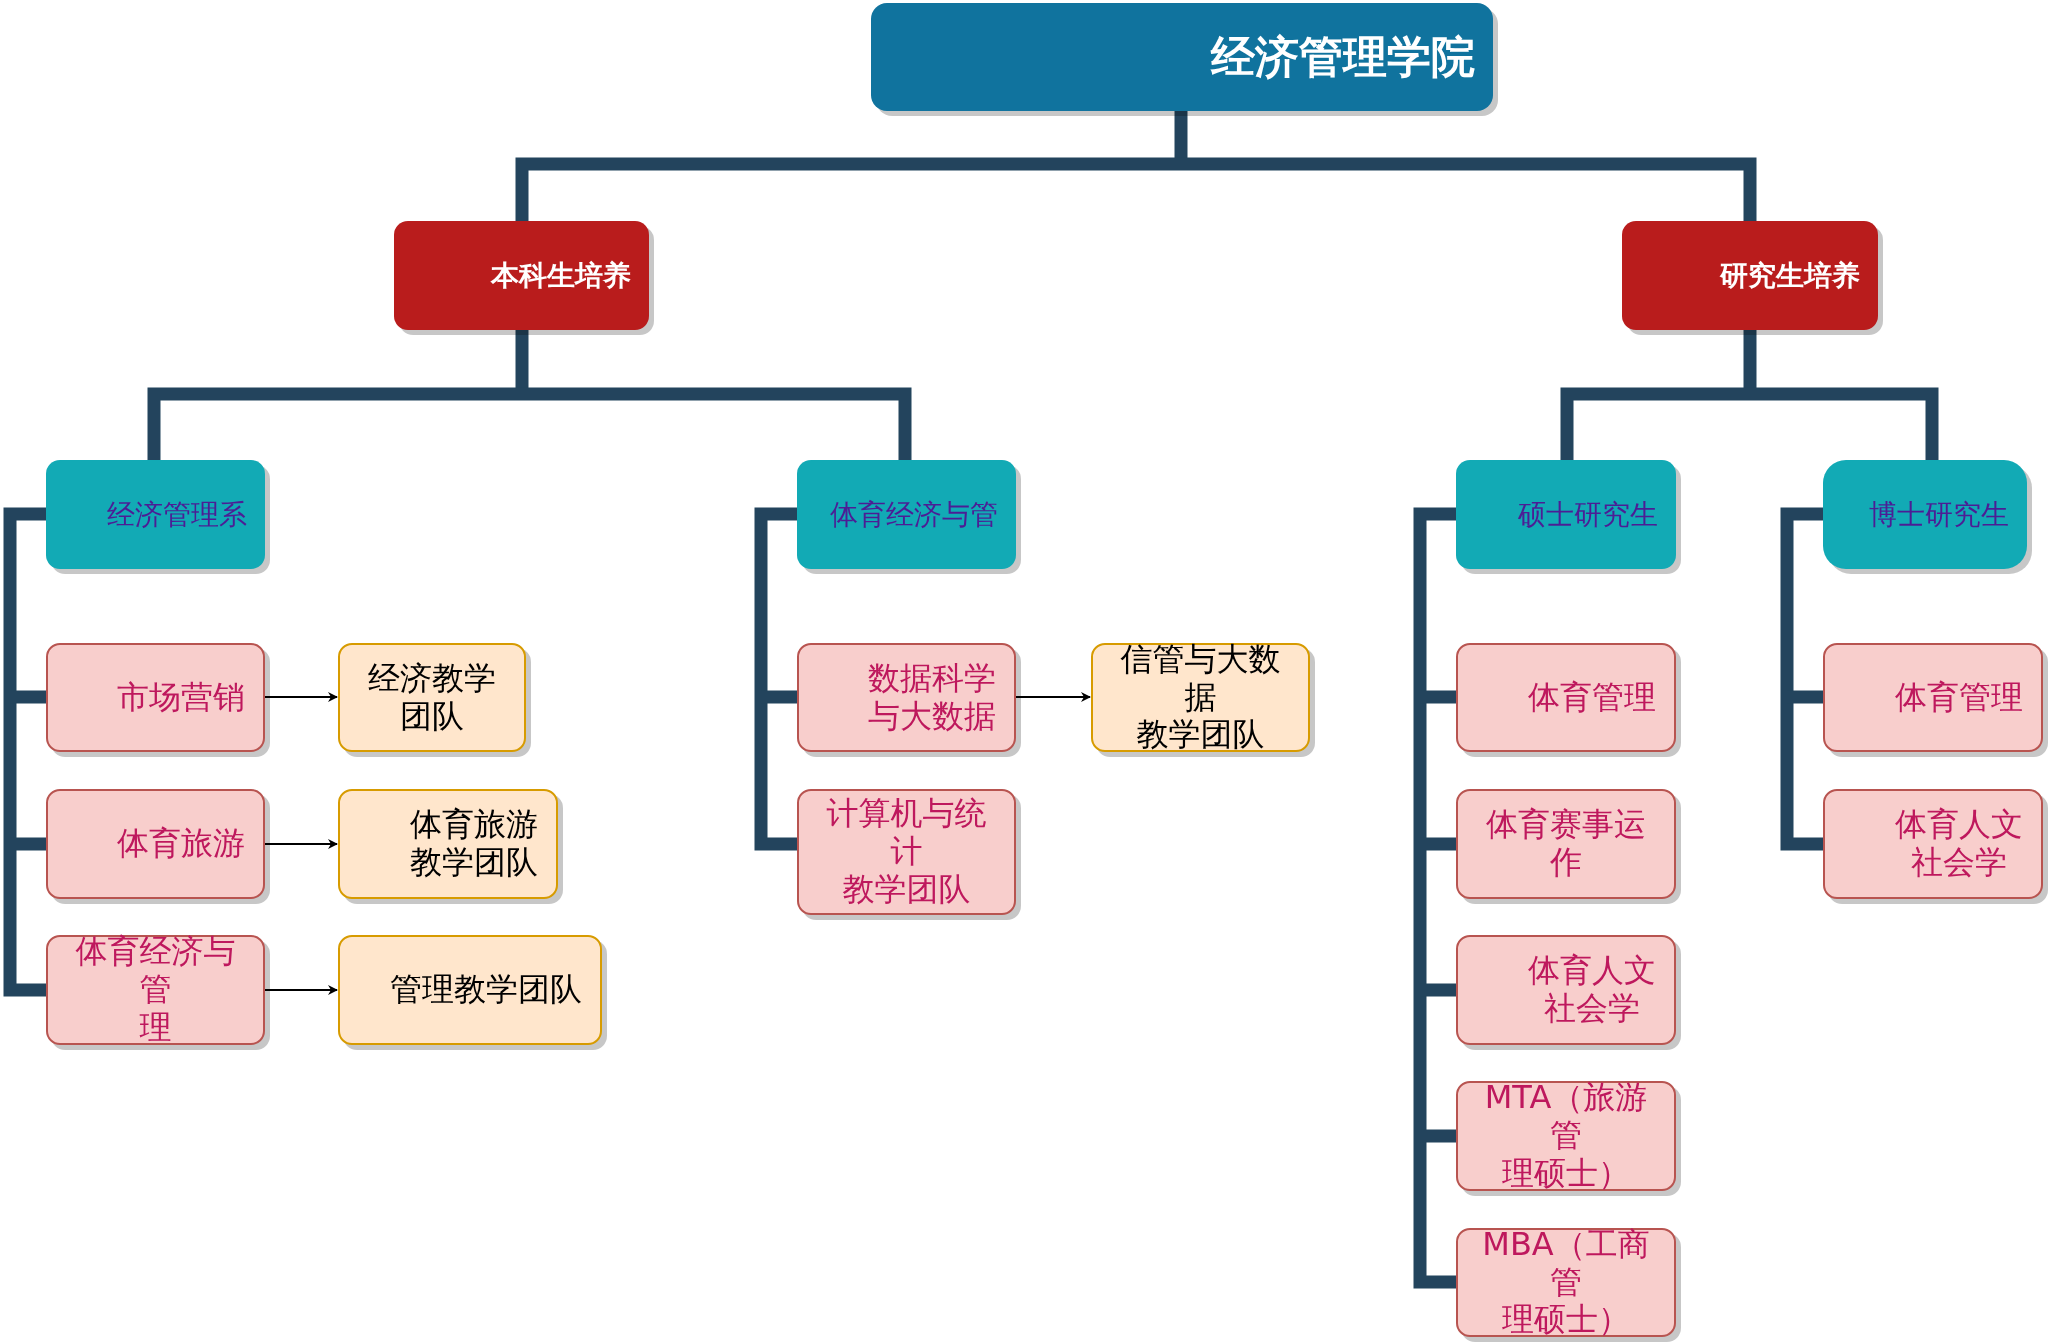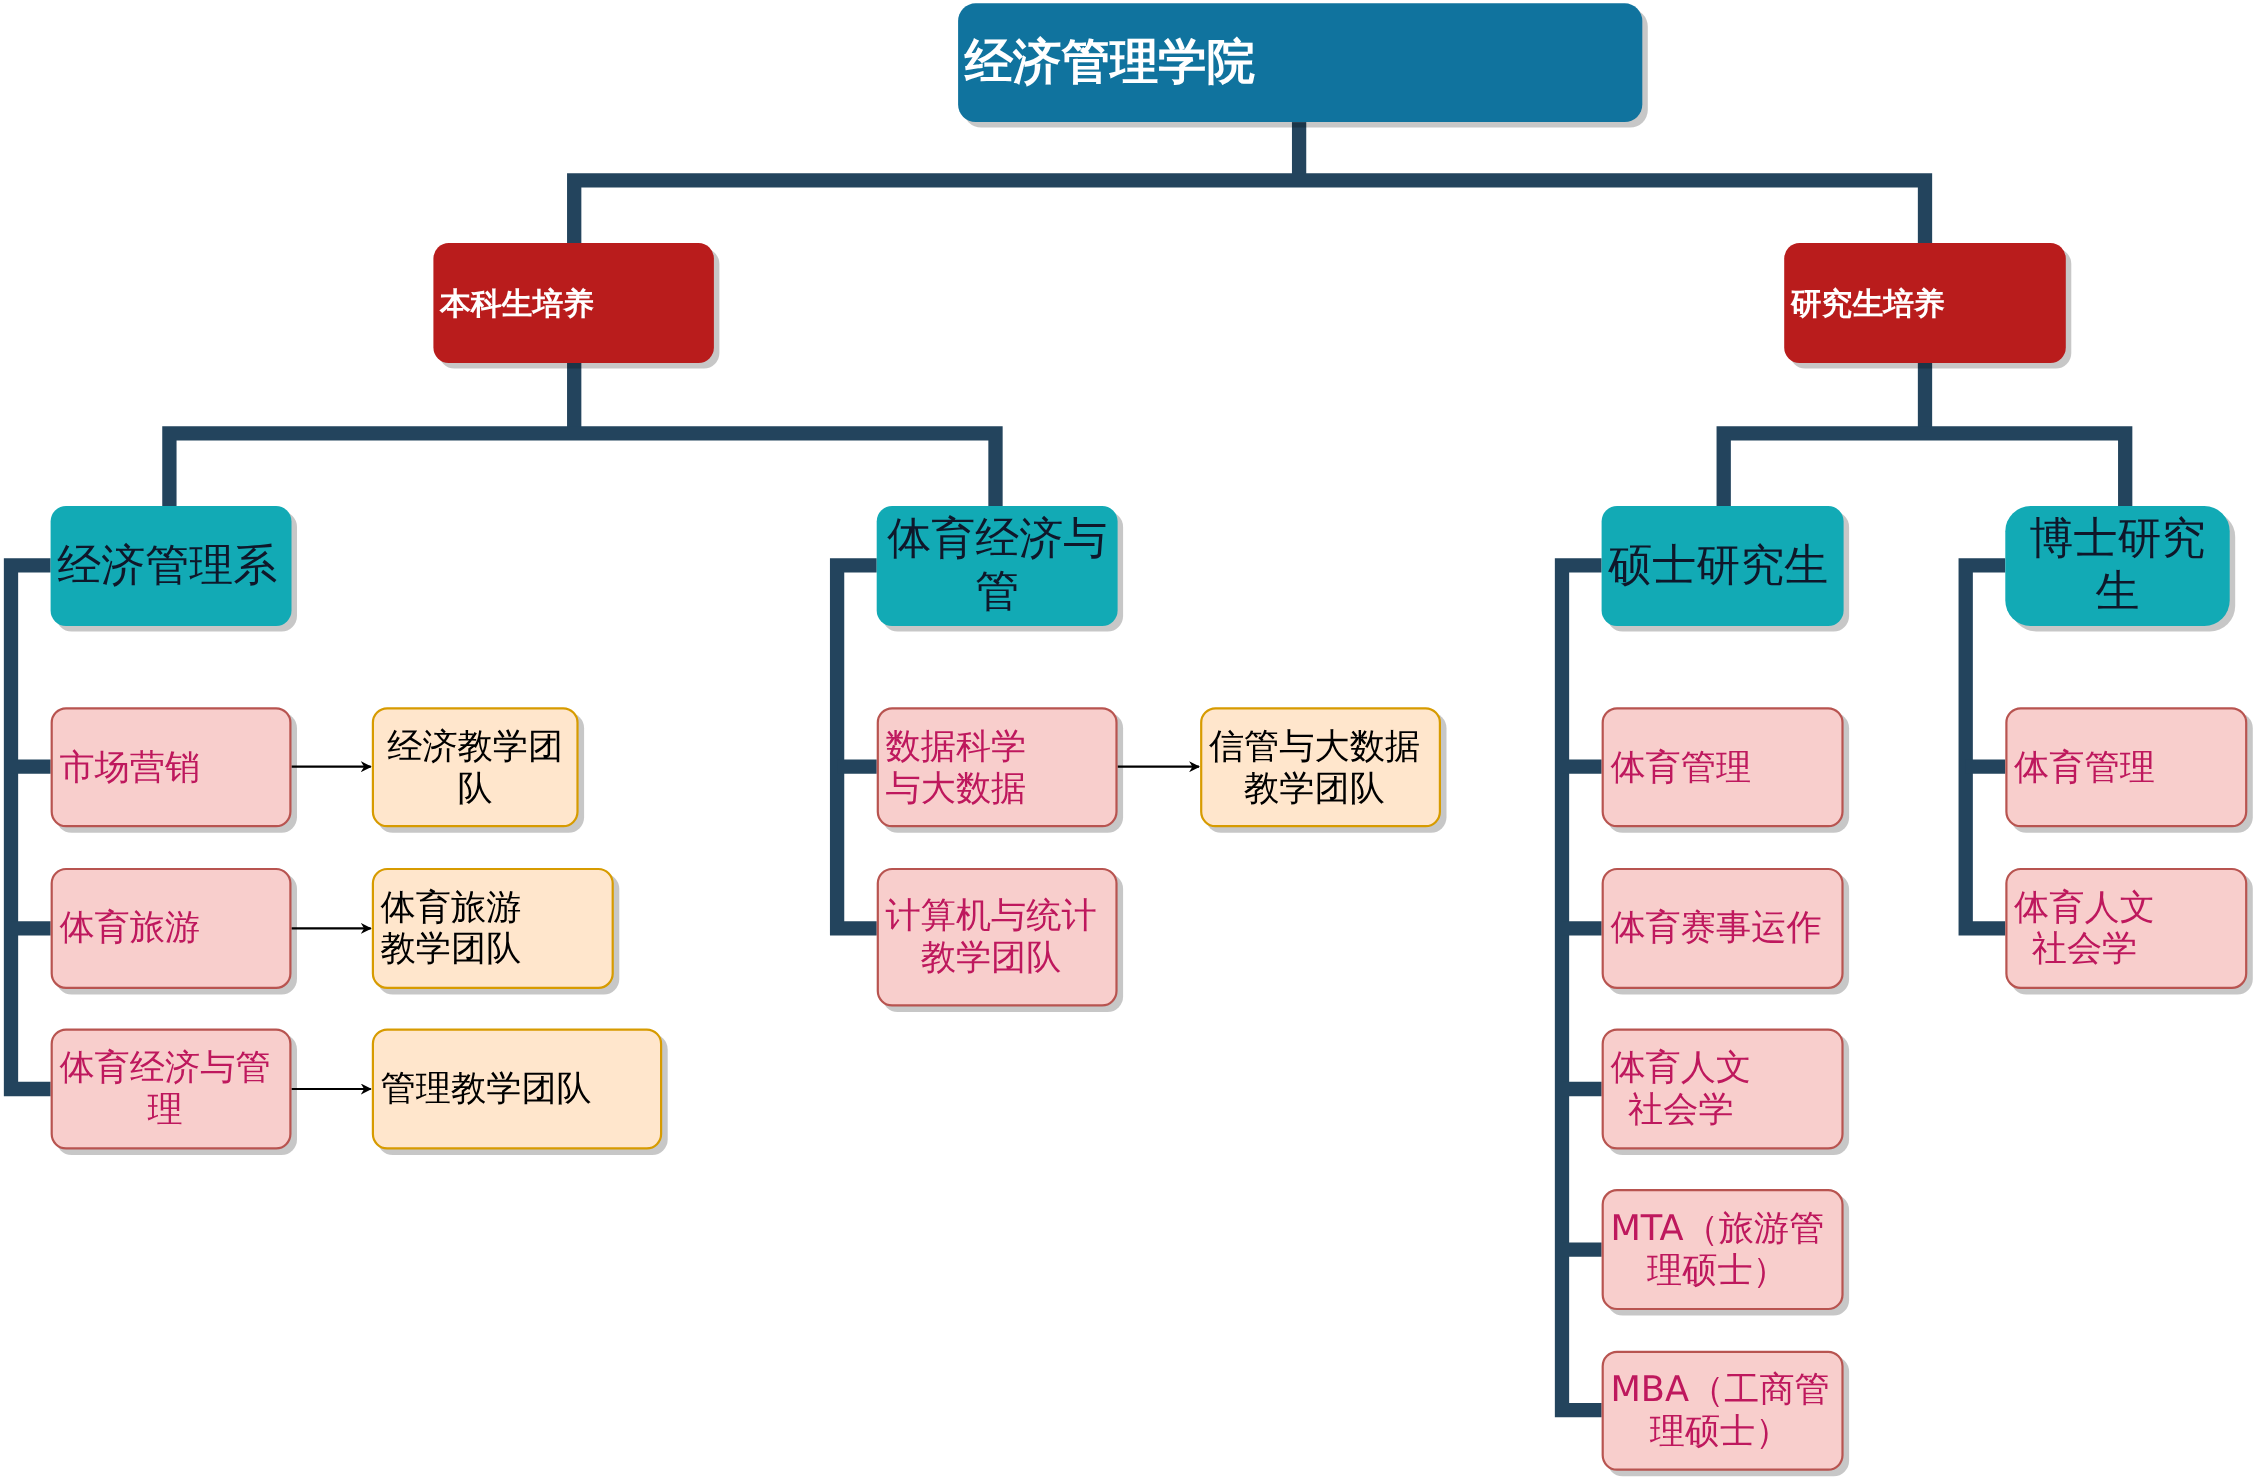--- a/index.html
+++ b/index.html
@@ -1,25 +1,25 @@
 <!DOCTYPE html>
 <html><head>
 <meta charset="utf-8">
 <style>
   html, body { margin:0; padding:0; background:#ffffff; }
   body { width:2048px; height:1343px; position:relative; overflow:hidden;
          font-family:"DejaVu Sans", "Liberation Sans", sans-serif; }
   #wires { position:absolute; left:0; top:0; width:2048px; height:1343px; }
   .node { position:absolute; box-sizing:border-box; display:flex; align-items:center;
-          justify-content:flex-start; text-align:center; border-radius:14px;
+          justify-content:flex-end; text-align:center; border-radius:14px;
           box-shadow:5px 5px 0 rgba(0,0,0,0.22); line-height:1.18; white-space:pre-line;
-          padding:0 6px; }
+          padding:0 18px; }
   .n-root { background:#10739e; color:#fff; font-weight:bold; font-size:44px; border-radius:16px; }
   .n-l1 { background:#b91c1c; color:#fff; font-weight:bold; font-size:28px; }
-  .n-l2 { background:#12aab5; color:#0f172a; font-size:40px; }
+  .n-l2 { background:#12aab5; color:#4c1d95; font-size:28px; }
   .n-leaf { background:#f8cecc; border:2px solid #b85450; color:#be185d; font-size:32px; }
   .n-team { background:#ffe6cc; border:2px solid #d79b00; color:#000; font-size:32px; }
 </style>
 </head>
 <body>
 
 <svg id="wires" xmlns="http://www.w3.org/2000/svg">
     <polyline points="1181,111 1181,164" fill="none" stroke="#23445d" stroke-width="13" stroke-linejoin="miter"></polyline>
     <polyline points="522,221 522,164 1750,164 1750,221" fill="none" stroke="#23445d" stroke-width="13" stroke-linejoin="miter"></polyline>
     <polyline points="522,330 522,394" fill="none" stroke="#23445d" stroke-width="13" stroke-linejoin="miter"></polyline>

